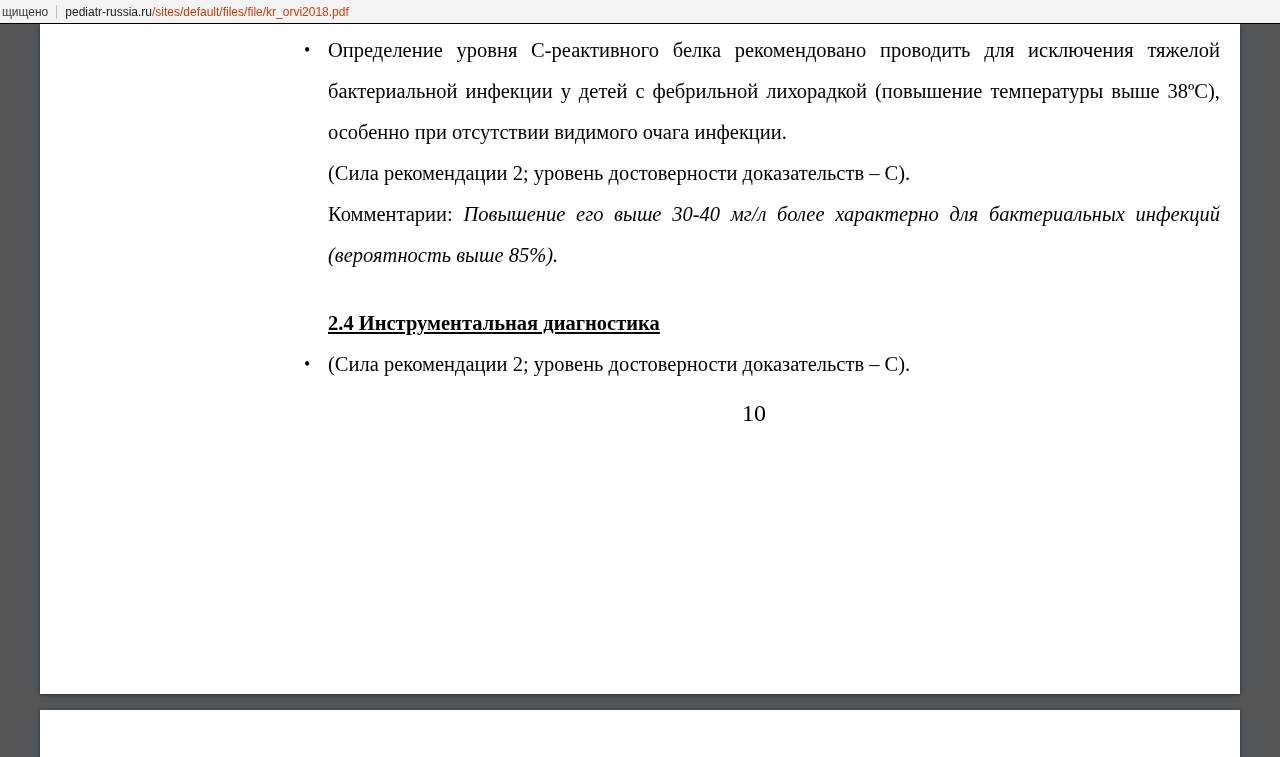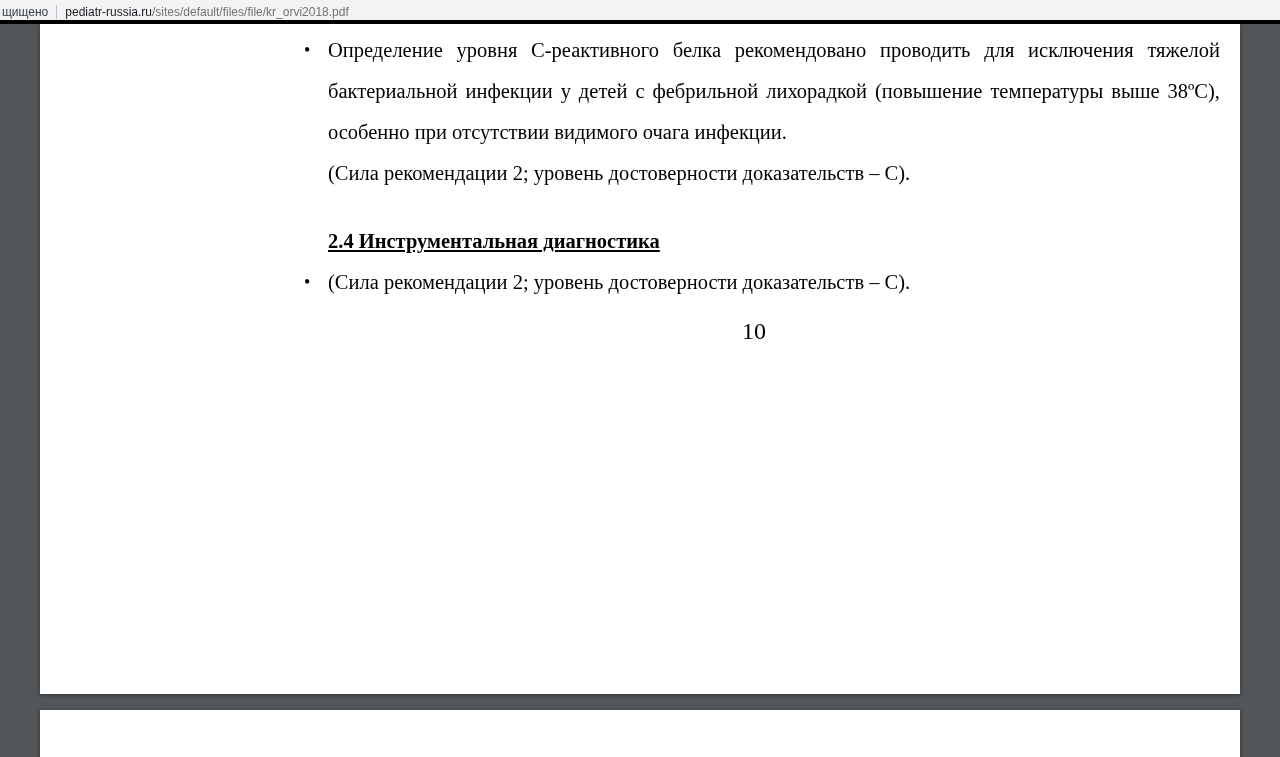--- a/index.html
+++ b/index.html
@@ -12,21 +12,21 @@
     font-family: "Liberation Sans", sans-serif;
   }
 
   
   .chrome {
     position: absolute;
     top: 0; left: 0;
     width: 1280px;
     height: 24px;
     background: #f1f3f4;
-    border-bottom: 4px solid #000000;
+    border-bottom: 1px solid #000000;
     box-sizing: border-box;
   }
   .omnibox {
     position: absolute;
     top: 0; left: 0;
     height: 23px;
     display: flex;
     align-items: center;
     padding-left: 2px;
   }
@@ -40,21 +40,21 @@
     width: 1px;
     height: 14px;
     background: #bdc1c6;
     margin: 0 8px;
   }
   .url {
     font-size: 12px;
     color: #202124;
     white-space: nowrap;
   }
-  .url .dim { color: #737373; }
+  .url .dim { color: #c2410c; }
 
   
   .viewer {
     position: absolute;
     top: 24px; left: 0;
     width: 1280px;
     height: 733px;
     background: #525659;
     overflow: hidden;
   }
@@ -148,20 +148,24 @@
   <div class="page">
     <div class="content">
 
       <div class="bullet-item justified">
         <span class="bullet">•</span>
         <span>Определение уровня С-реактивного белка рекомендовано проводить для исключения тяжелой бактериальной инфекции у детей с фебрильной лихорадкой (повышение температуры выше 38ºС), особенно при отсутствии видимого очага инфекции.</span>
       </div>
 
       <div class="blk bold">(Сила рекомендации 2; уровень достоверности доказательств – С).</div>
 
+      <div class="blk justified">
+        <span class="bold">Комментарии:</span>
+        <span class="italic">Повышение его выше 30-40 мг/л более характерно для бактериальных инфекций (вероятность выше 85%).</span>
+      </div>
 
       <div class="heading">2.4 Инструментальная диагностика</div>
 
       <div class="bullet-item">
         <span class="bullet">•</span>
       </div>
 
       <div class="blk bold">(Сила рекомендации 2; уровень достоверности доказательств – С).</div>
 
 

